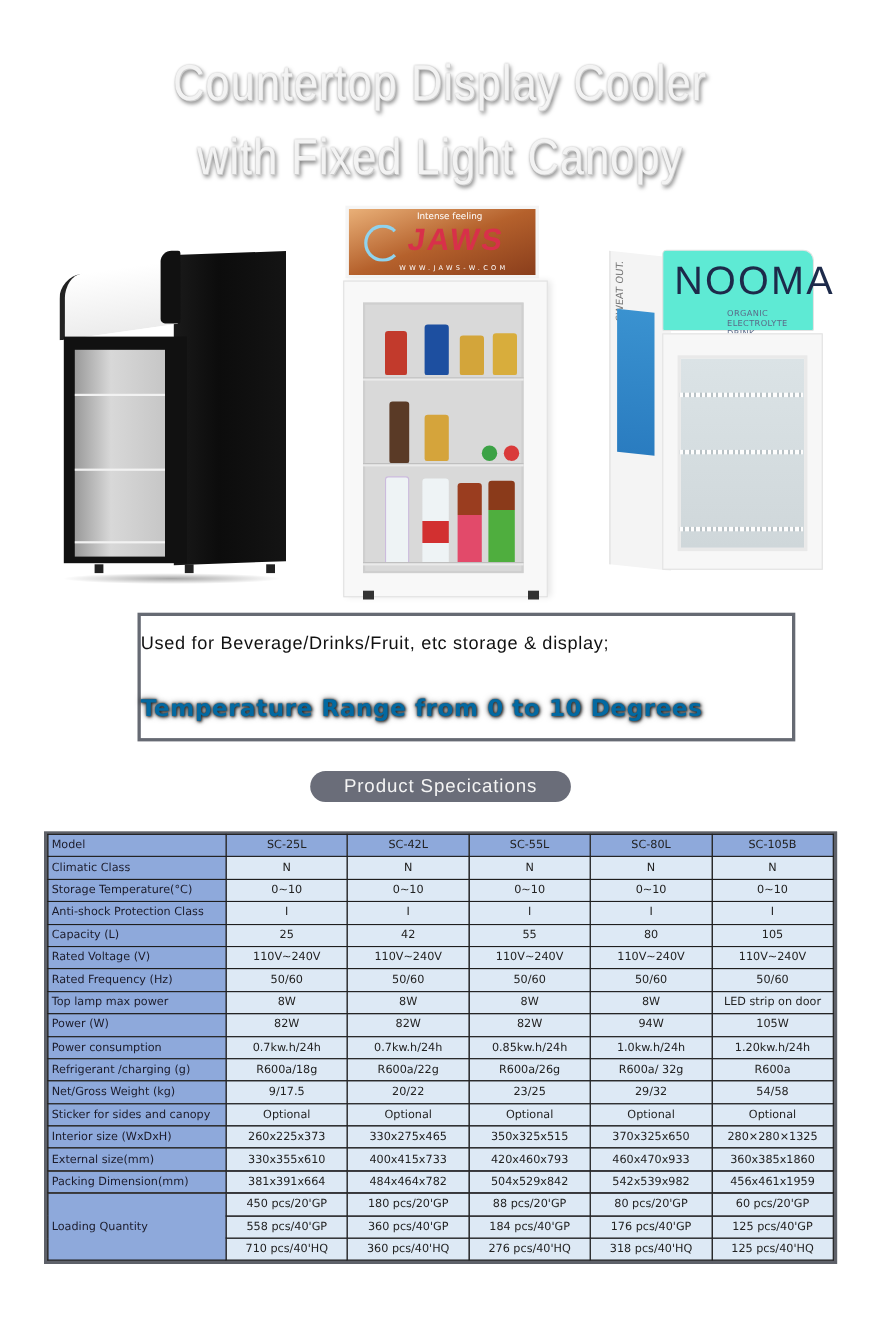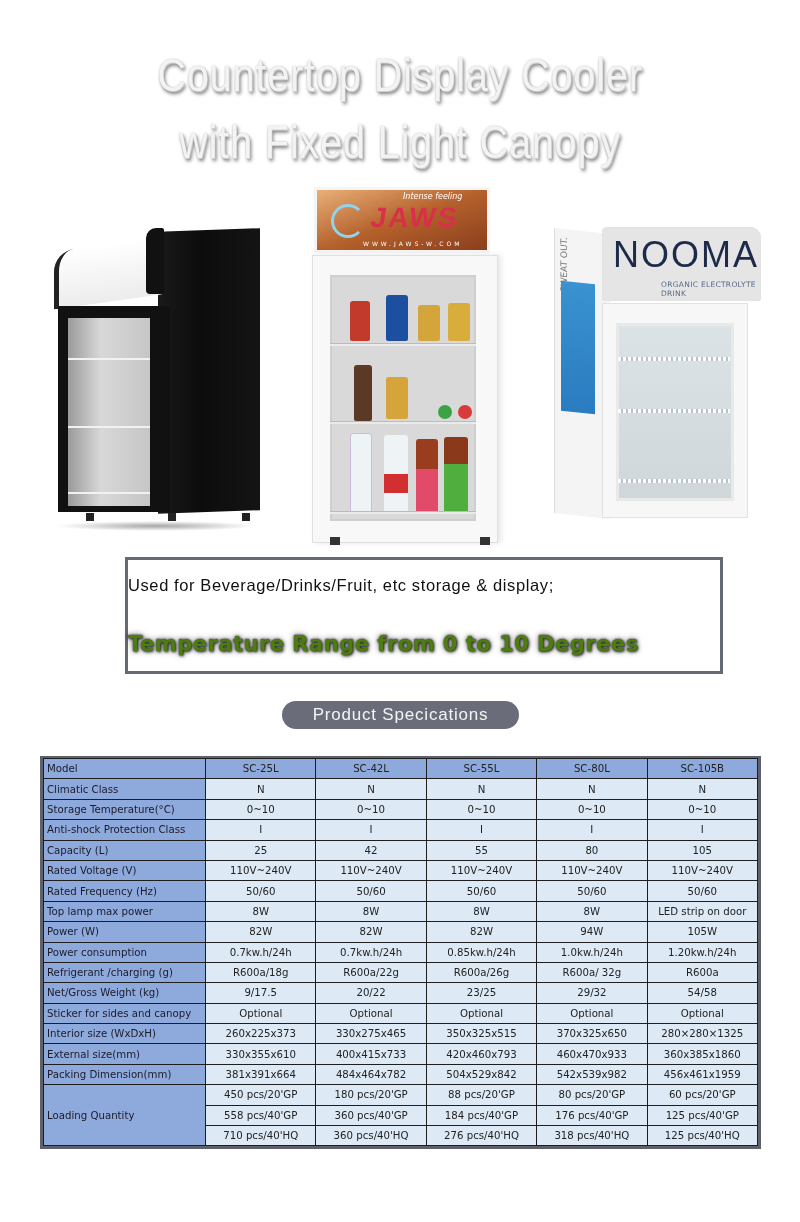--- a/index.html
+++ b/index.html
@@ -27,52 +27,52 @@
   .f1 .canopy-cap { position:absolute; left:100px; top:6px; width:18px; height:66px; background:#111; border-radius: 10px 2px 2px 4px; }
   .f1 .door { position:absolute; left:12px; top:84px; width:112px; height:206px; background:#111; }
   .f1 .glass { position:absolute; left:22px; top:96px; width:82px; height:188px; background: linear-gradient(90deg,#9a9a9a,#d8d8d8 40%,#c6c6c6); }
   .f1 .shelf { position:absolute; left:22px; width:82px; height:2px; background:#f2f2f2; }
   .f1 .foot { position:absolute; bottom:6px; width:8px; height:8px; background:#222; }
 
   
   .f2 { left: 310px; top: 183px; width: 200px; height: 370px; }
   .f2 .canopy { position:absolute; left:4px; top:4px; width:176px; height:66px; background: linear-gradient(160deg,#e9b078,#b5612c 50%,#8a3e1c); border:3px solid #f5f5f5; }
   .f2 .canopy .brand { position:absolute; left:54px; top:12px; font-family:"Liberation Sans",sans-serif; font-weight:bold; font-size:28px; color:#d8304a; letter-spacing:2px; transform: skewX(-8deg); }
-  .f2 .canopy .tag { position:absolute; left:86px; top:2px; font-size:8px; color:#fff; font-style: italic; }
+  .f2 .canopy .tag { position:absolute; left:62px; top:2px; font-size:8px; color:#fff; }
   .f2 .canopy .url { position:absolute; left:46px; top:50px; font-size:6px; color:#fff; letter-spacing:3px; }
   .f2 .canopy .swirl { position:absolute; left:14px; top:14px; width:34px; height:34px; border:3px solid #8fd3ee; border-radius:50%; border-right-color:transparent; }
   .f2 .body { position:absolute; left:2px; top:72px; width:186px; height:288px; background:#f8f8f8; border:1px solid #e0e0e0; box-shadow: 3px 0 6px rgba(0,0,0,0.1); }
   .f2 .glass { position:absolute; left:20px; top:92px; width:146px; height:246px; background:#d9d9d9; border:2px solid #cfcfcf; }
   .f2 .shelf { position:absolute; left:20px; width:146px; height:3px; background:#eaeaea; border-top:1px solid #bbb; }
   .f2 .item { position:absolute; border-radius:3px 3px 2px 2px; }
   .f2 .foot { position:absolute; bottom:8px; width:10px; height:8px; background:#333; }
 
   
   .f3 { left: 552px; top: 223px; width: 200px; height: 300px; }
   .f3 .side { position:absolute; left:2px; top:8px; width:56px; height:285px; background:#f4f4f4; transform: skewY(6deg); border-left:1px solid #ddd; }
   .f3 .side .panel { position:absolute; left:6px; top:52px; width:34px; height:130px; background: linear-gradient(180deg,#3a92d0,#2a7cc0); }
   .f3 .side .sweat { position:absolute; left:4px; top:8px; font-size:9px; color:#777; writing-mode: vertical-rl; transform: rotate(180deg); }
-  .f3 .canopy { position:absolute; left:50px; top:4px; width:159px; height:74px; background:#e5e5e5; border:1px solid #e3e3e3; border-radius: 4px 10px 2px 2px; }
+  .f3 .canopy { position:absolute; left:50px; top:4px; width:138px; height:74px; background:#5eead4; border:1px solid #e3e3e3; border-radius: 4px 10px 2px 2px; }
   .f3 .canopy .brand { position:absolute; left:10px; top:6px; font-family:"Liberation Sans",sans-serif; font-size:36px; color:#1d2a4a; letter-spacing:2px; }
   .f3 .canopy .sub { position:absolute; left:14px; top:52px; font-size:7.5px; color:#5a6a88; letter-spacing:0.3px;margin-left:44px; }
   .f3 .body { position:absolute; left:50px; top:80px; width:146px; height:215px; background:#f7f7f7; border:1px solid #e2e2e2; }
   .f3 .glass { position:absolute; left:64px; top:100px; width:118px; height:178px; background: linear-gradient(180deg,#dbe3e6,#cfd7da); border:3px solid #e9e9e9; }
   .f3 .shelf { position:absolute; left:66px; width:112px; height:4px; background: repeating-linear-gradient(90deg,#fdfdfd 0 3px,#b9c2c6 3px 5px); }
 
   
   .desc {
     position:absolute; left:125px; top:557px; width:598px; height:117px;
     border:3px solid #666a73; background:#fff; text-align:left;
   }
   .desc .line { font-family:"Liberation Sans",sans-serif; font-size:16.5px; color:#111; letter-spacing:0.6px; }
   .desc .l1 { position:absolute; top:16px; width:100%; }
   .desc .l2 { position:absolute; top:46px; width:100%; }
   .desc .l3 {
     position:absolute; top:72px; width:100%; font-family:"DejaVu Sans",sans-serif; font-weight:bold;
-    font-size:21px; color:#4d7c0f; letter-spacing:0.5px;
+    font-size:21px; color:#0369a1; letter-spacing:0.5px;
     text-shadow: 0 0 2px #333, 1px 1px 3px #222, 0 0 6px rgba(0,0,0,0.6);
   }
 
   
   .pill {
     position:absolute; left:282px; top:701px; width:237px; height:28px; border-radius:14px;
     background:#6a6d79; color:#f4f4f4; text-align:center; line-height:28px;
     font-family:"Liberation Sans",sans-serif; font-size:17px; letter-spacing:0.8px;
   }
 

